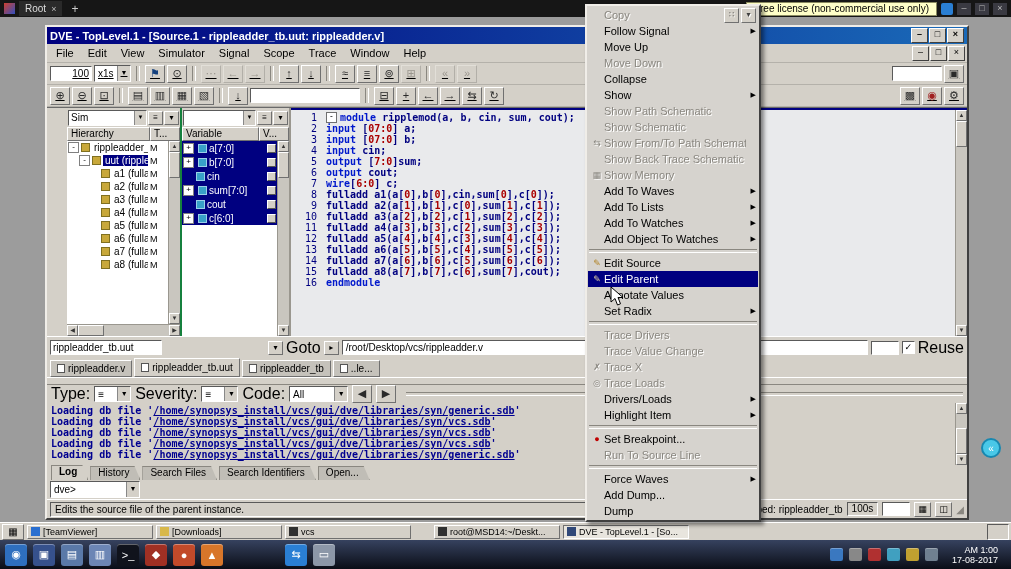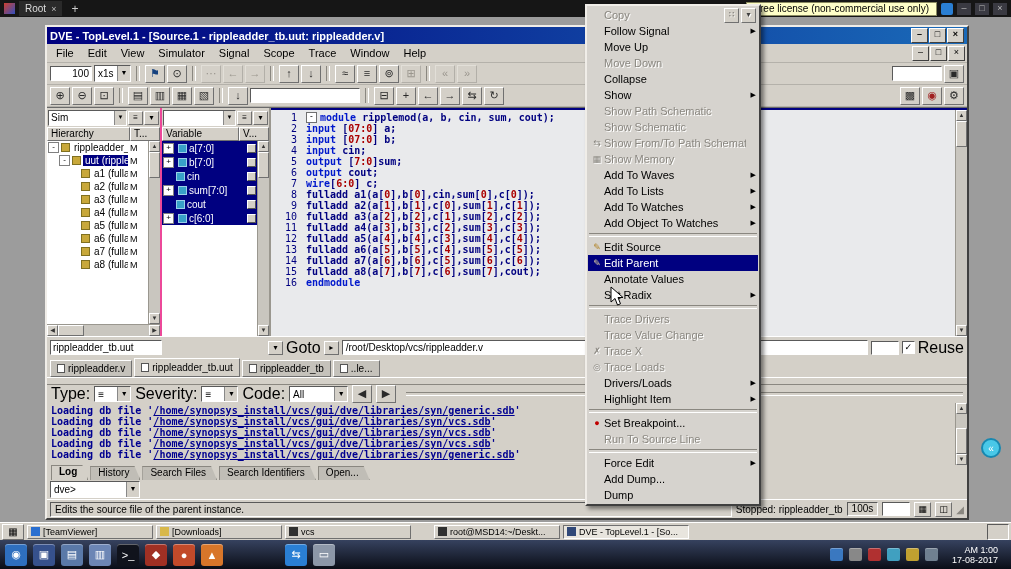--- a/index.html
+++ b/index.html
@@ -27,35 +27,35 @@
   .title-bar{flex:0 0 17px;background:linear-gradient(90deg,#00007e,#1a6ab8);color:#fff;
     display:flex;align-items:center;padding:0 3px;font-weight:bold;font-size:11px;}
   .title-text{flex:1;white-space:nowrap;overflow:hidden;}
   .wbtn{width:15px;height:13px;background:#d4d0c8;border:1px solid;border-color:#fff #404040 #404040 #fff;
     font-size:9px;line-height:11px;text-align:center;color:#000;margin-left:1px;flex:0 0 15px;}
   .menu-row{flex:0 0 18px;display:flex;align-items:center;padding:0 2px;border-bottom:1px solid #b4b1aa;}
   .menu-items{display:flex;flex:1;}
   .menu-item{padding:1px 7px;}
   .mdi-ctls{display:flex;}
 
-  .toolbar{flex:0 0 21px;display:flex;align-items:center;gap:2px;padding:0 3px;border-bottom:1px solid #b4b1aa;}
+  .toolbar{flex:0 0 21px;display:flex;align-items:center;gap:2px;padding:0 3px;border-bottom:1px solid #b4b1aa;text-decoration:underline;}
   .tb-icon{width:18px;height:16px;border:1px solid;border-color:#fff #707070 #707070 #fff;background:#d4d0c8;
     font-size:11px;line-height:15px;text-align:center;color:#2a2a2a;flex:0 0 18px;overflow:hidden;}
   .tb-icon.dis{color:#9a968e;border-color:#e2dfd8 #b2afa8 #b2afa8 #e2dfd8;}
   .tb-sep{width:2px;height:15px;border-left:1px solid #8a8780;border-right:1px solid #fff;margin:0 3px;flex:0 0 2px;}
   .tb-spring{flex:1;}
   .tb-field{width:36px;height:13px;line-height:13px;background:#fff;border:1px solid;border-color:#5a5a5a #fff #fff #5a5a5a;
     font-size:10px;padding:0 2px;text-align:right;flex:0 0 auto;}
   .tb-combo{display:flex;align-items:center;height:15px;background:#fff;border:1px solid;border-color:#5a5a5a #fff #fff #5a5a5a;flex:0 0 auto;}
   .tb-combo .cv{padding:0 3px;min-width:16px;font-size:10px;}
   .tb-combo .ca{width:12px;align-self:stretch;background:#d4d0c8;border-left:1px solid #888;text-align:center;font-size:7px;line-height:14px;}
 
   
   .main-area{flex:1;display:flex;min-height:0;border-top:1px solid #6a6a6a;}
-  .hier-panel{flex:0 0 113px;display:flex;flex-direction:column;border-right:2px solid #ec4899;min-width:0;}
+  .hier-panel{flex:0 0 113px;display:flex;flex-direction:column;border-right:2px solid #15803d;min-width:0;padding-left:20px;}
   .vars-panel{flex:0 0 107px;display:flex;flex-direction:column;border-right:2px solid #9a978f;min-width:0;}
   .panel-head{flex:0 0 17px;display:flex;align-items:center;gap:1px;padding:1px;}
   .ph-combo{flex:1;display:flex;align-items:center;height:14px;background:#fff;border:1px solid;border-color:#5a5a5a #fff #fff #5a5a5a;min-width:0;}
   .ph-combo .cv{flex:1;padding:0 2px;font-size:10px;overflow:hidden;}
   .ph-combo .ca{width:11px;align-self:stretch;background:#d4d0c8;border-left:1px solid #888;font-size:6px;line-height:13px;text-align:center;}
   .ph-btn{width:13px;height:12px;border:1px solid;border-color:#fff #707070 #707070 #fff;background:#d4d0c8;
     font-size:8px;line-height:11px;text-align:center;flex:0 0 13px;}
   .col-head{flex:0 0 14px;display:flex;font-size:10px;}
   .col-cell{border:1px solid;border-color:#fff #707070 #707070 #fff;background:#d4d0c8;padding:0 3px;
     white-space:nowrap;overflow:hidden;line-height:12px;}
@@ -603,20 +603,25 @@
         <span class="cm-icon"></span>
         <span class="cm-label">Show Schematic</span>
         <span class="cm-arrow"></span>
       </div>
       <div class="cm-item dis">
         <span class="cm-icon" style="color: rgb(138, 135, 128);">⇆</span>
         <span class="cm-label">Show From/To Path Schematic...</span>
         <span class="cm-arrow"></span>
       </div>
       <div class="cm-item dis">
+        <span class="cm-icon"></span>
+        <span class="cm-label">Show Back Trace Schematic</span>
+        <span class="cm-arrow"></span>
+      </div>
+      <div class="cm-item dis">
         <span class="cm-icon" style="color: rgb(138, 135, 128);">▦</span>
         <span class="cm-label">Show Memory</span>
         <span class="cm-arrow"></span>
       </div>
       <div class="cm-item">
         <span class="cm-icon"></span>
         <span class="cm-label">Add To Waves</span>
         <span class="cm-arrow">▶</span>
       </div>
       <div class="cm-item">
@@ -693,21 +698,21 @@
         <span class="cm-arrow"></span>
       </div>
       <div class="cm-item dis">
         <span class="cm-icon"></span>
         <span class="cm-label">Run To Source Line</span>
         <span class="cm-arrow"></span>
       </div>
       <div class="cm-sep"></div>
       <div class="cm-item">
         <span class="cm-icon"></span>
-        <span class="cm-label">Force Edit</span>
+        <span class="cm-label">Force Waves</span>
         <span class="cm-arrow">▶</span>
       </div>
       <div class="cm-item">
         <span class="cm-icon"></span>
         <span class="cm-label">Add Dump...</span>
         <span class="cm-arrow"></span>
       </div>
       <div class="cm-item">
         <span class="cm-icon"></span>
         <span class="cm-label">Dump</span>

